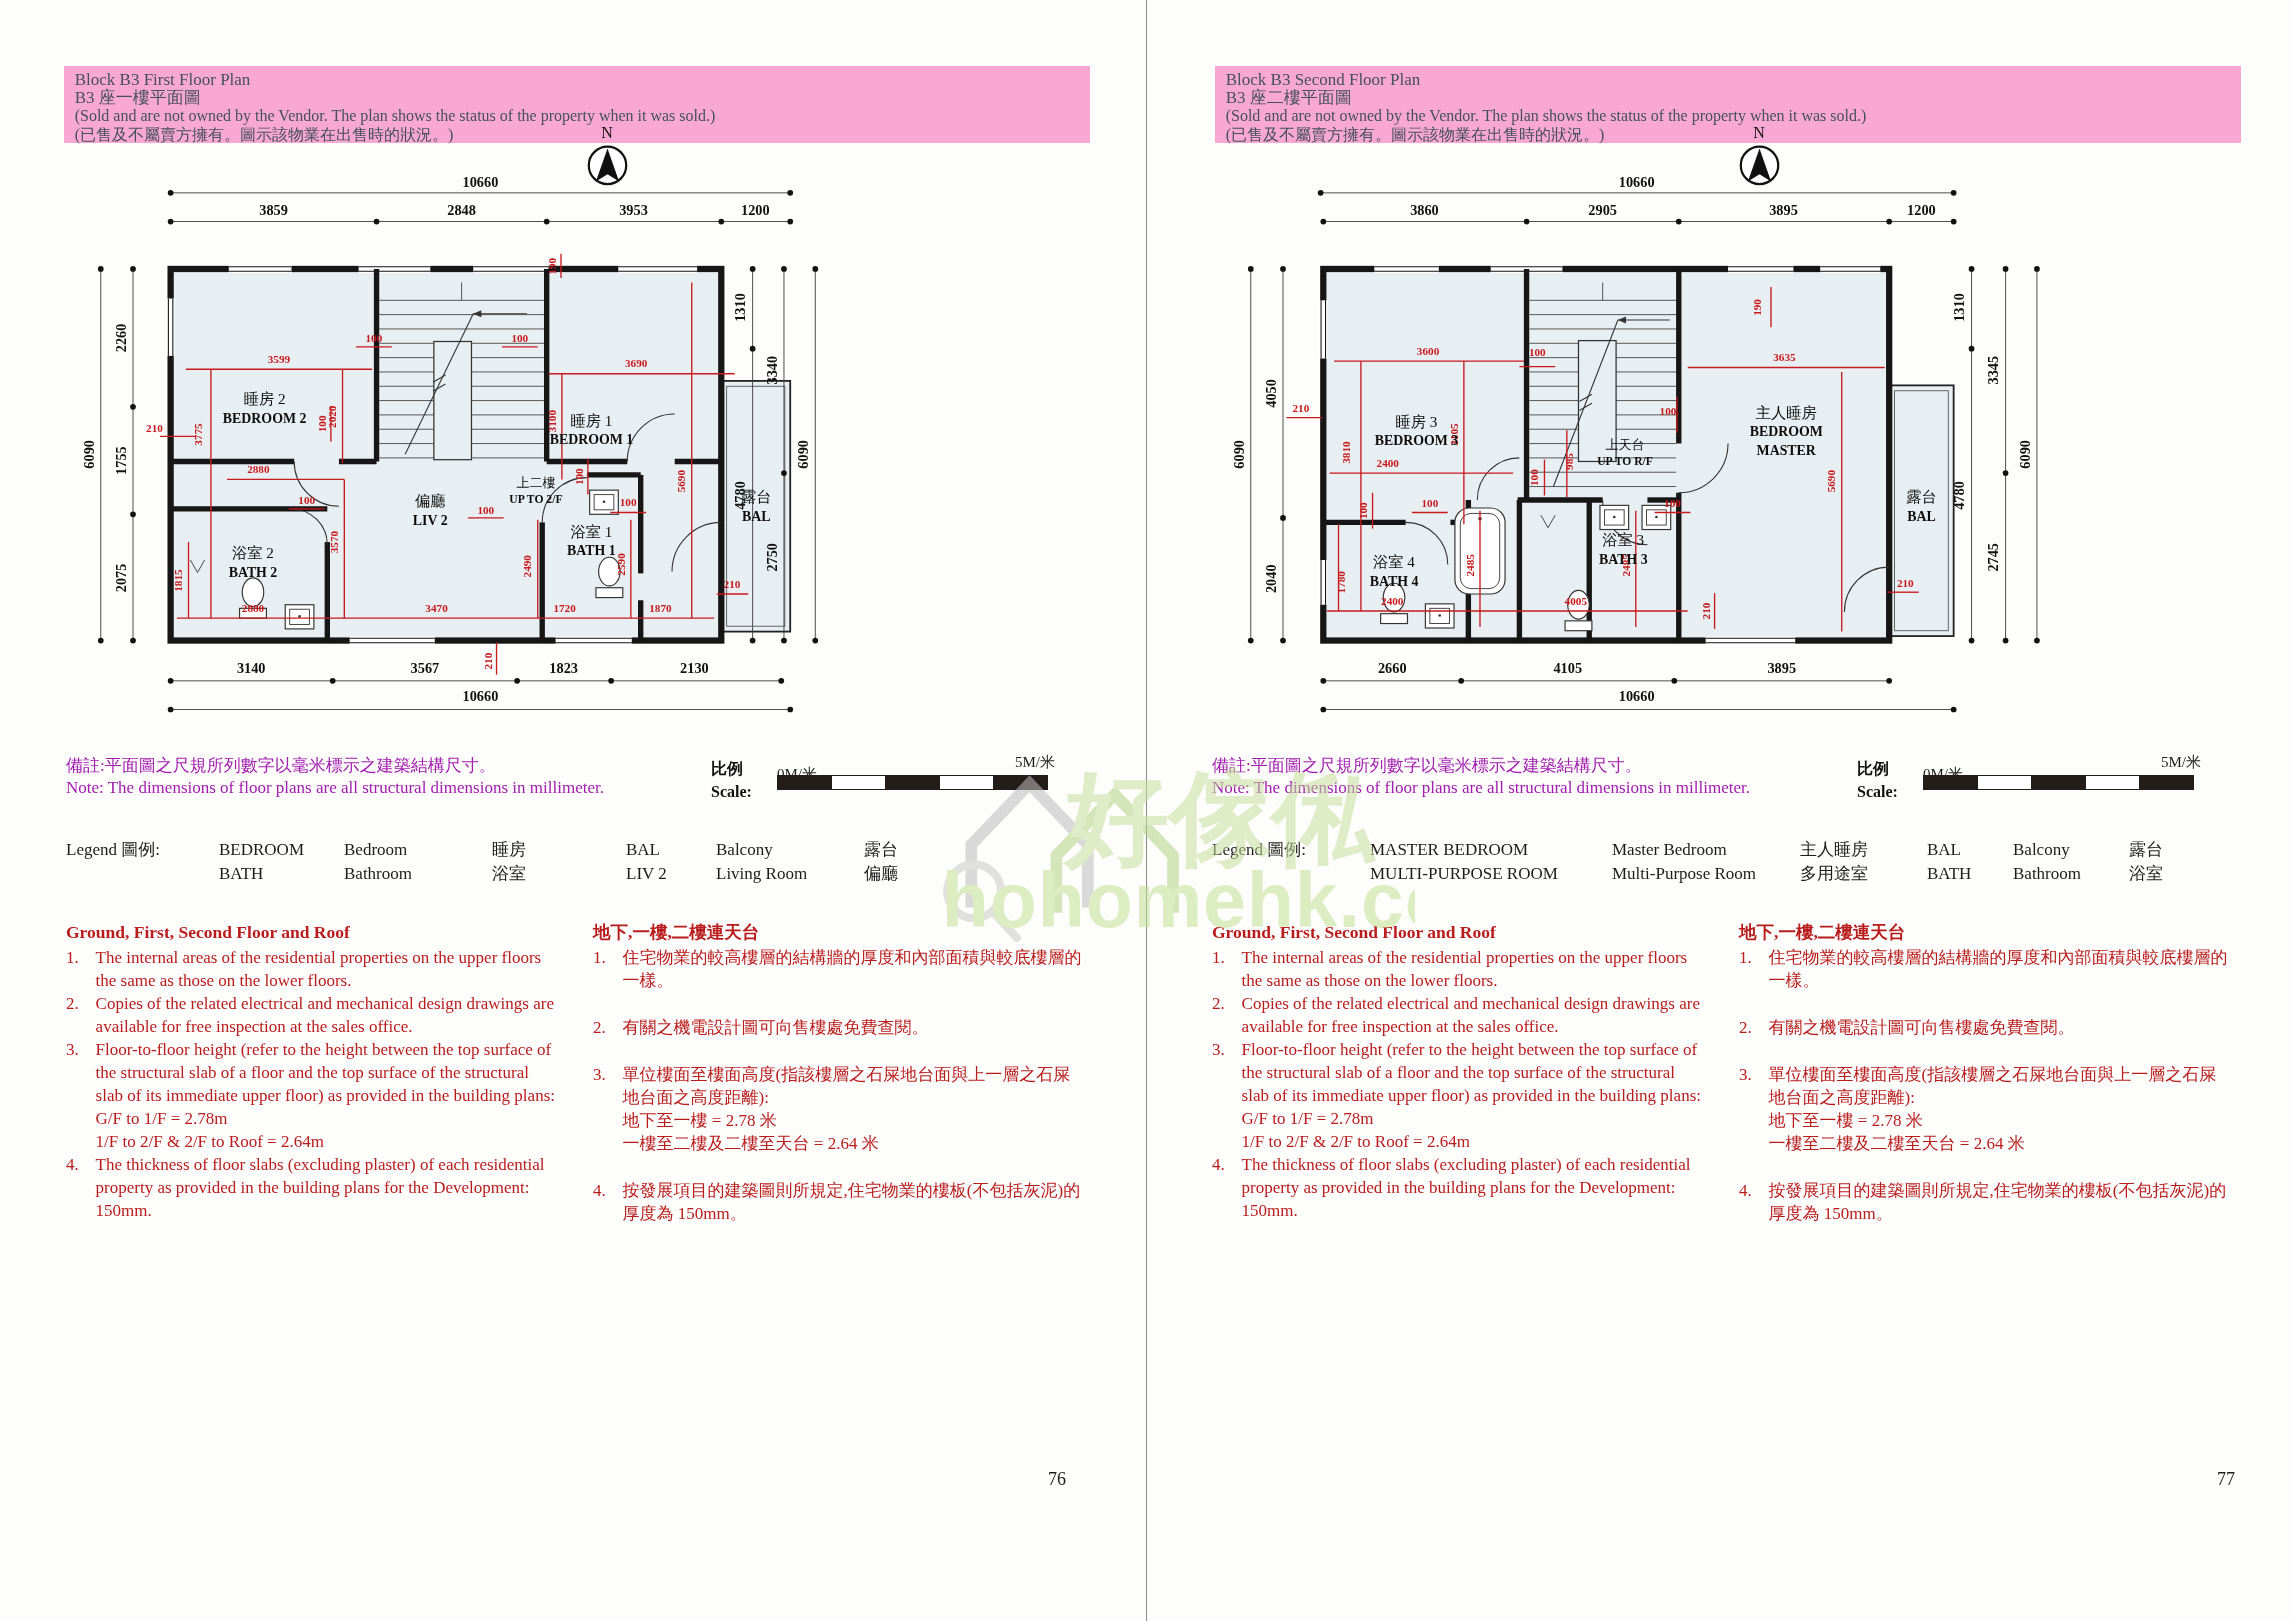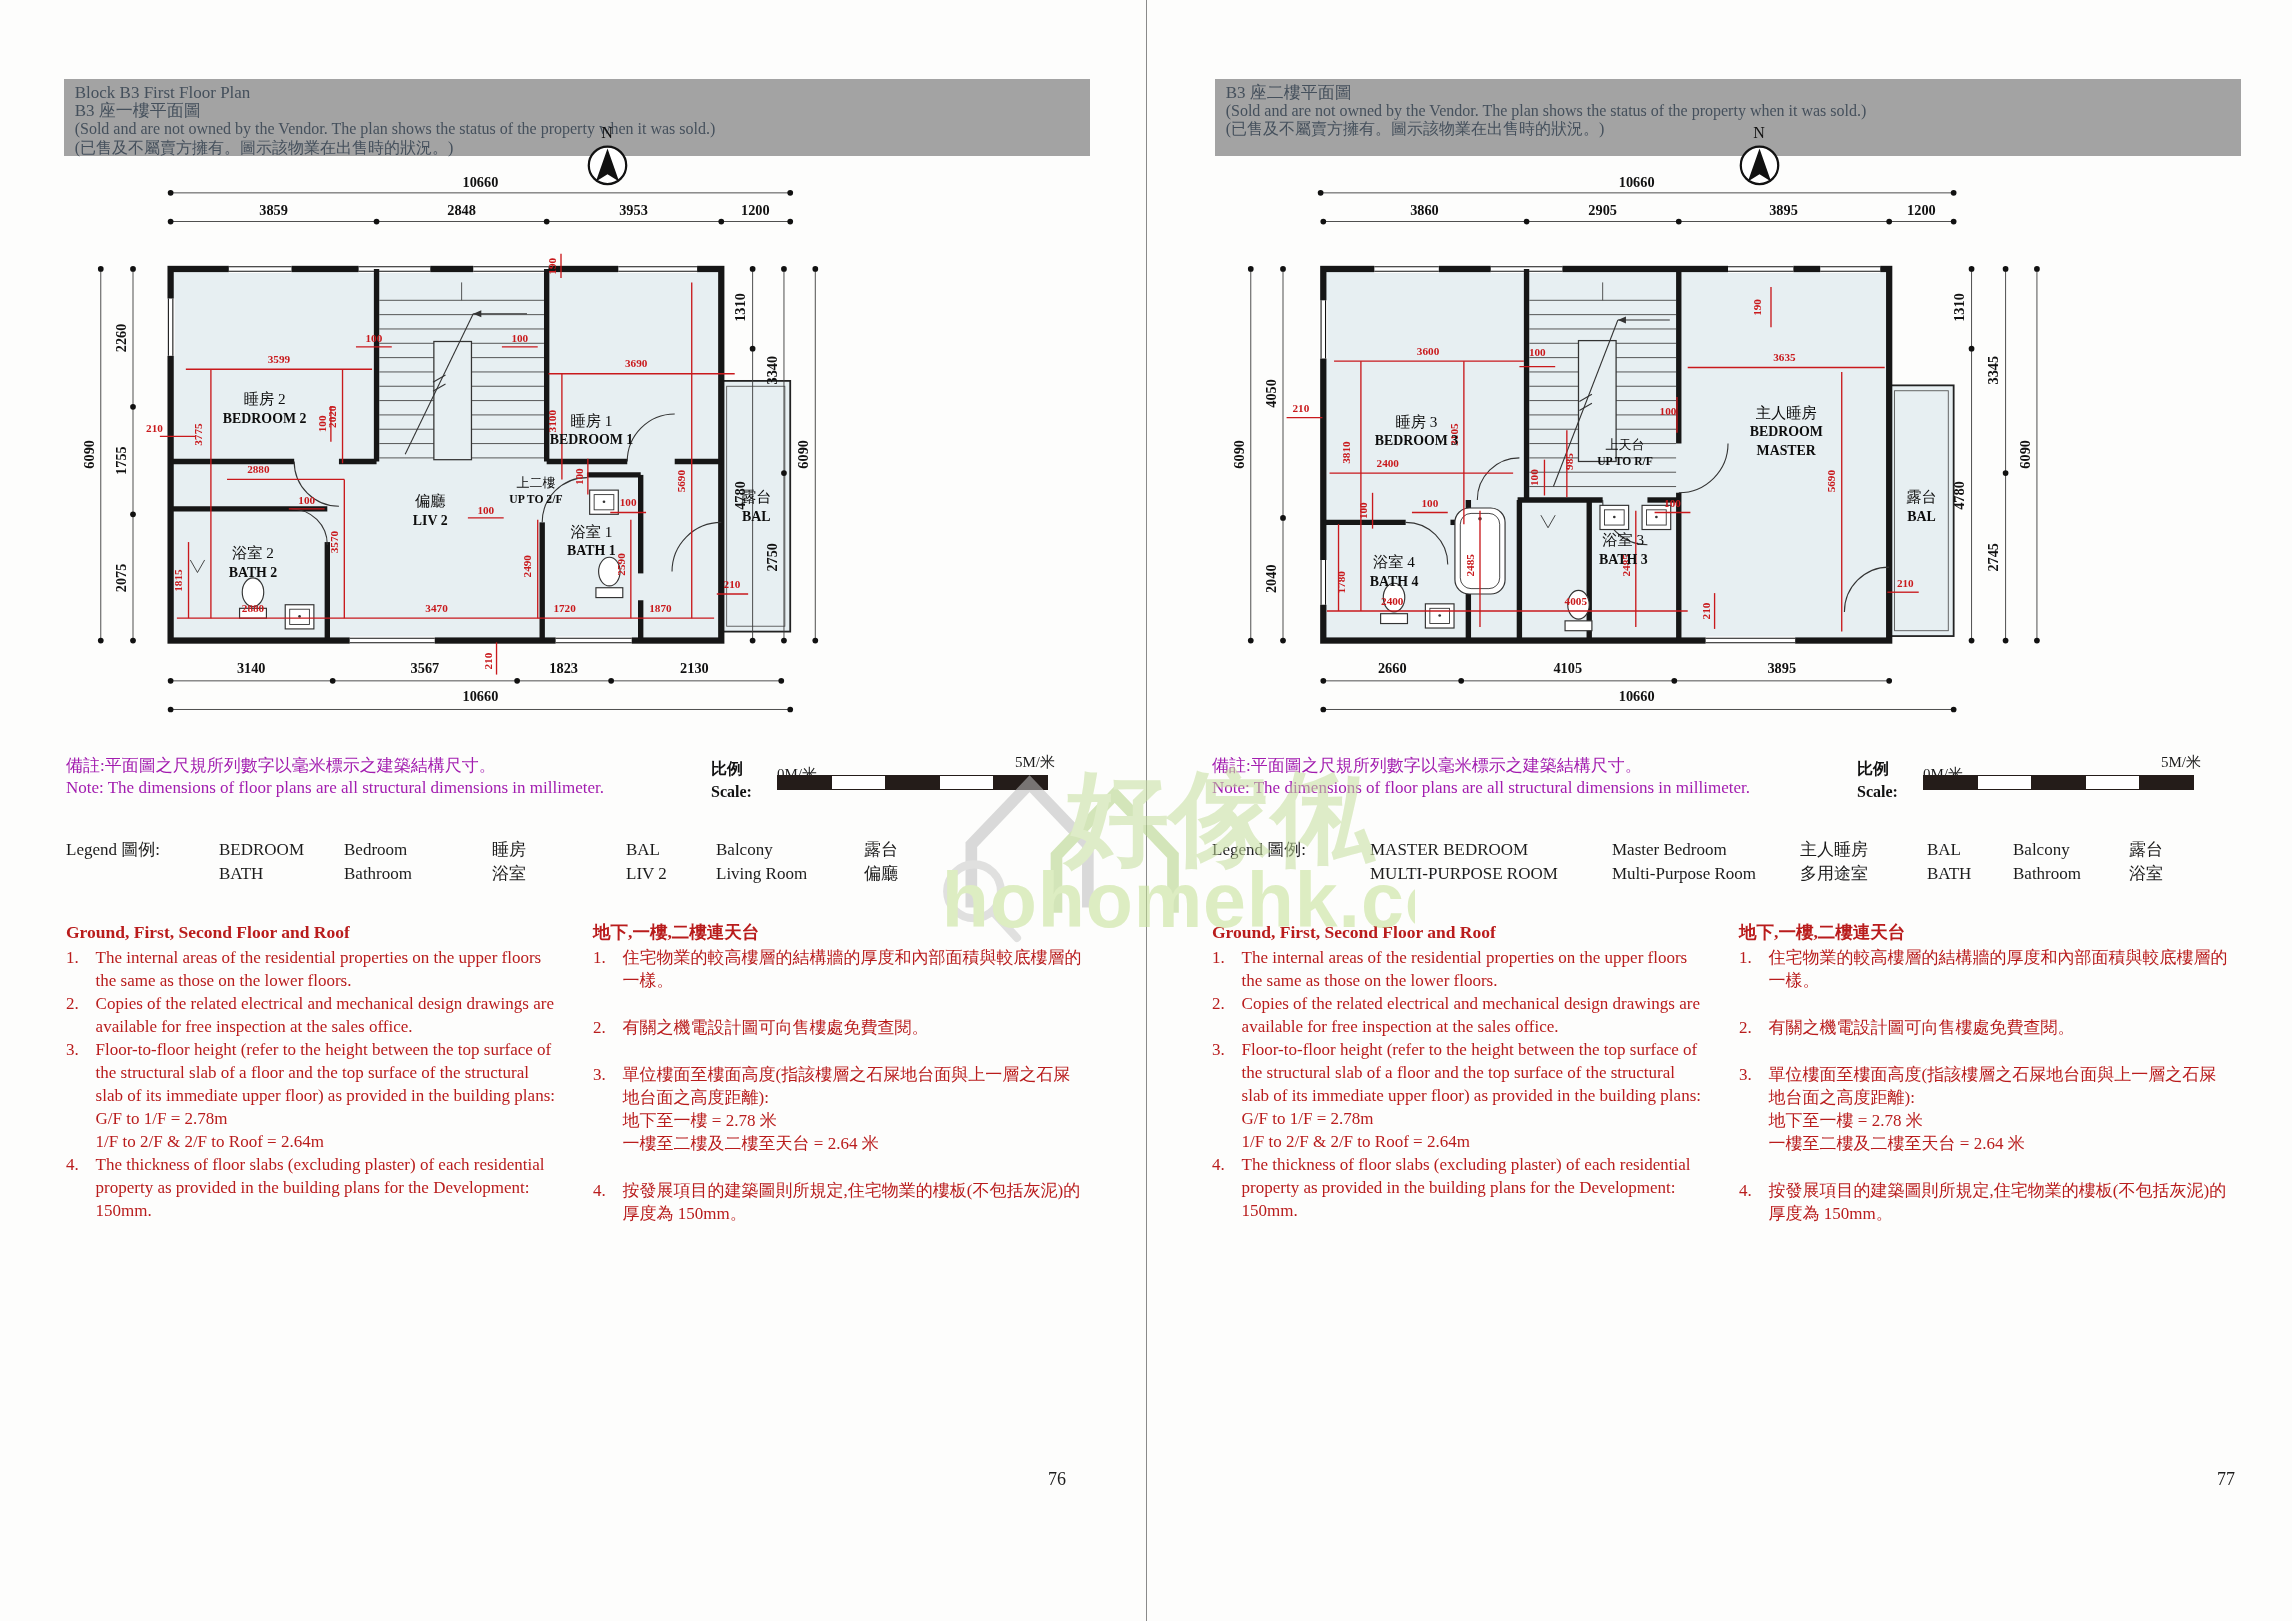--- a/index.html
+++ b/index.html
@@ -1,20 +1,20 @@
 <!DOCTYPE html>
 <html style="font-size:14.3px"><head>
 <meta charset="utf-8">
 <style>
   html,body{margin:0;padding:0;}
   body{width:2293px;height:1621px;position:relative;background:#fdfdfc;
        font-family:"Liberation Serif","DejaVu Serif",serif;color:#1c1c1c;overflow:hidden;}
   .page{position:absolute;top:0;width:1146px;height:1621px;}
   .divider{position:absolute;left:1146px;top:0;width:0.9px;height:1621px;background:#8a8a8a;}
-  .hdr{position:absolute;left:64px;top:79px;width:1026px;height:77px;background:#a3a3a3;
+  .hdr{position:absolute;left:64px;top:66px;width:1026px;height:77px;background:#f9a8d4;
        padding:4.5px 0 0 10.7px;box-sizing:border-box;color:#45505c;}
   .ht{font-size:17px;line-height:18.4px;}
   .hs{font-size:16px;line-height:18.4px;}
   .compass{position:absolute;top:125px;width:50px;text-align:center;}
   .cn{font-size:16px;line-height:16px;color:#111;}
   .plansvg{position:absolute;top:166px;width:860px;height:582px;}
   .noteline{position:absolute;left:66px;font-size:17px;color:#a21caf;}
   .nzh{top:754px;}
   .nen{top:778px;}
   .scalelbl{position:absolute;left:711px;top:757px;font-size:16px;font-weight:bold;line-height:23px;color:#111;}
@@ -340,20 +340,21 @@
           <span class="li-text">按發展項目的建築圖則所規定,住宅物業的樓板(不包括灰泥)的厚度為 150mm。</span>
         </li>
       </ol>
   </div>
 
   <div class="pageno" style="left:1048px">76</div>
 </div>
 
 <div class="page" style="left:1146px">
   <header class="hdr" style="left:69px">
+    <div class="ht">Block B3 Second Floor Plan</div>
     <div class="ht">B3 座二樓平面圖</div>
     <div class="hs">(Sold and are not owned by the Vendor. The plan shows the status of the property when it was sold.)</div>
     <div class="hs">(已售及不屬賣方擁有。圖示該物業在出售時的狀況。)</div>
   </header>
 
   <div class="compass" style="left:588px">
     <div class="cn">N</div>
     <svg width="41" height="47" viewBox="0 0 46 52">
       <circle cx="23" cy="27" r="21" fill="#fff" stroke="#111" stroke-width="2.5"></circle>
       <polygon points="23,8 10,45 23,37 36,45" fill="#111"></polygon>

